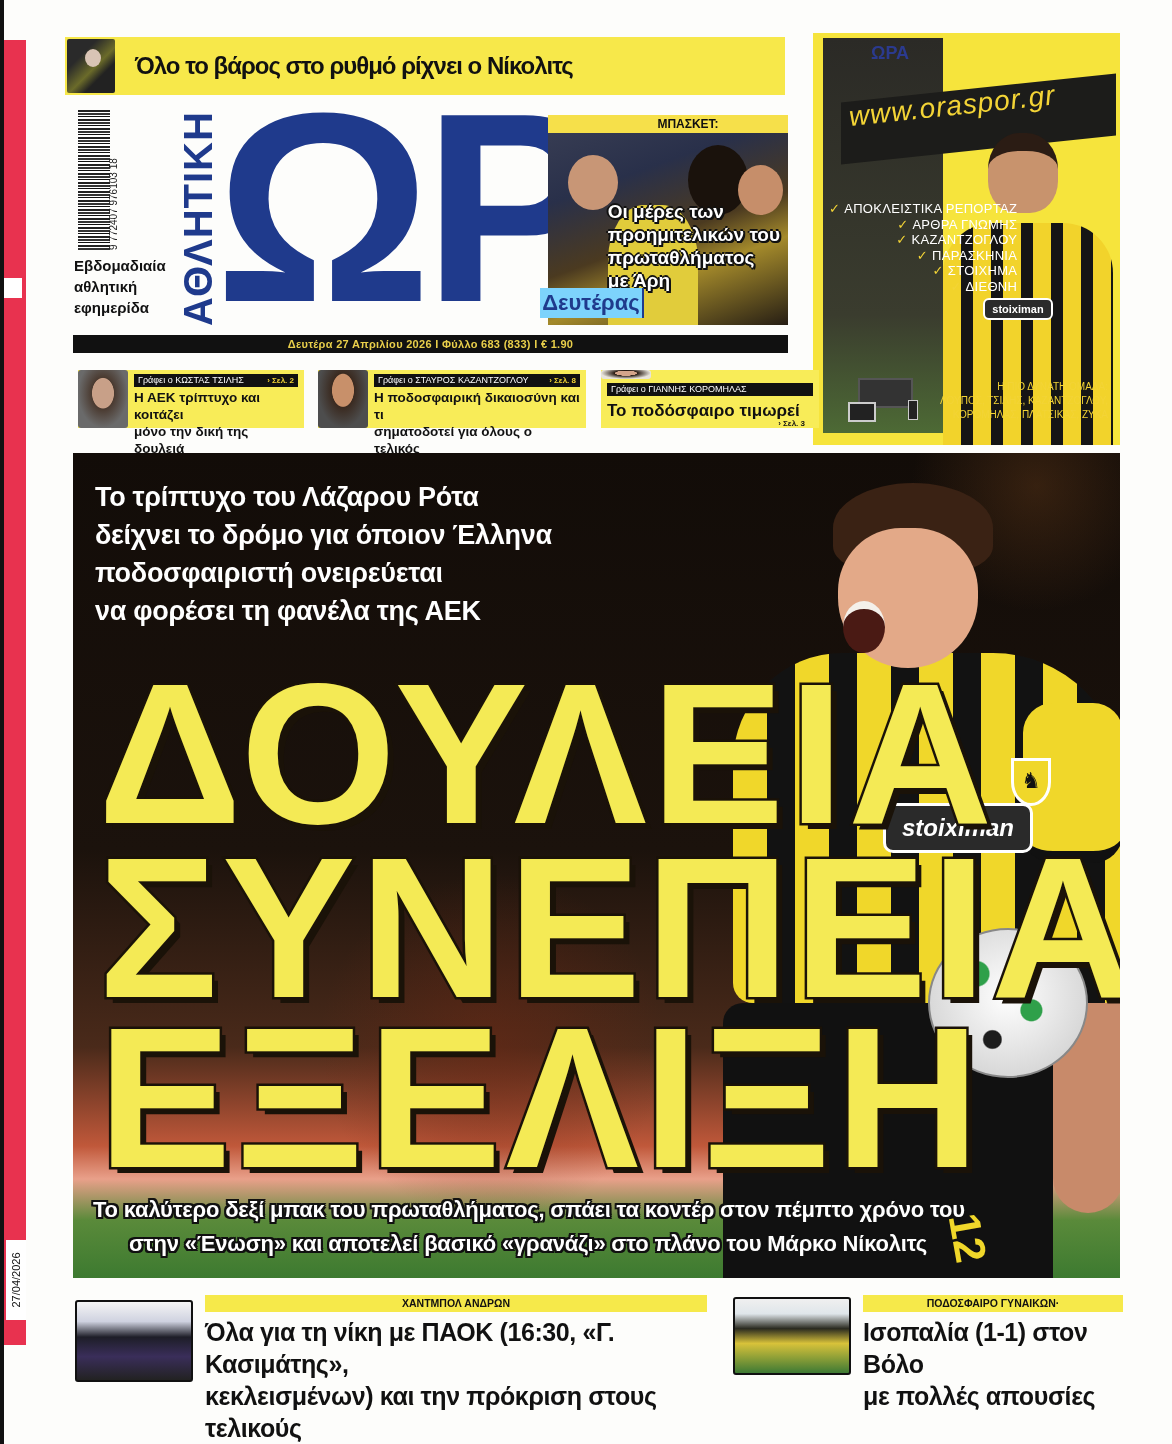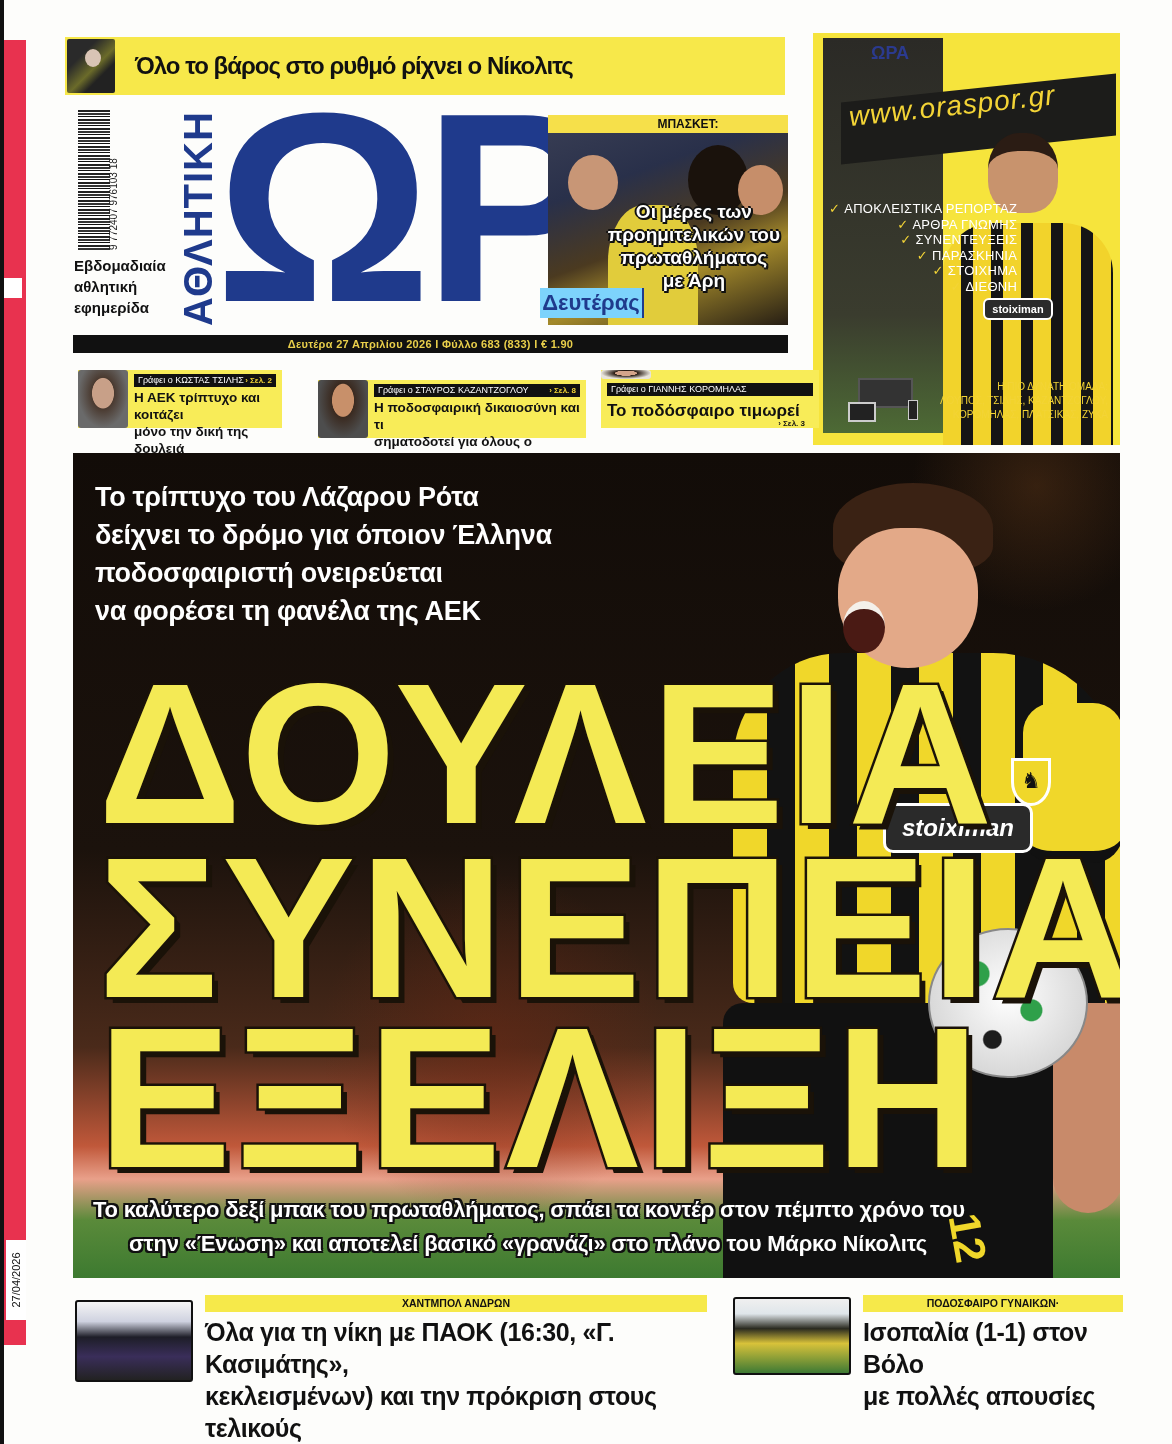--- a/index.html
+++ b/index.html
@@ -26,21 +26,21 @@
   .barcode-num { left: 108px; top: 115px; width: 12px; height: 135px; font-size: 10px; color: #222; writing-mode: vertical-rl; transform: rotate(180deg); }
   .weekly { left: 74px; top: 255px; width: 90px; font-size: 15px; line-height: 21px; color: #111; }
   .athlitiki { left: 180px; top: 110px; width: 36px; height: 216px; display: flex; align-items: center; justify-content: center; }
   .athlitiki span { transform: rotate(-90deg); font-size: 40px; font-weight: bold; color: #1f3a8c; white-space: nowrap; letter-spacing: 1px; }
   .logo { left: 215px; top: 93px; height: 230px; font-size: 270px; line-height: 230px; font-weight: bold; color: #1f3a8c; letter-spacing: -8px; }
   .deuteras { left: 540px; top: 288px; width: 104px; height: 30px; background: #7dd3fc; color: #1f3a8c; font-size: 22px; font-weight: bold; display: flex; align-items: center; justify-content: center; border-right: 2px solid #1f3a8c; }
 
   .basket { left: 548px; top: 115px; width: 240px; height: 210px; background: linear-gradient(160deg, #3a3f55 0%, #29304a 30%, #4b3a20 55%, #a48a2b 70%, #261e14 100%); overflow: hidden; }
   .basket .label { position: absolute; left: 0; top: 0; width: 100%; height: 18px; background: #f6e04a; font-size: 12px; font-weight: bold; text-align: center; line-height: 18px; color: #111; padding-left: 40px; }
   .basket .fig { position: absolute; border-radius: 50%; }
-  .basket .story { position: absolute; right: 8px; top: 85px; text-align: center; color: #fff; font-size: 19px; line-height: 23px; text-shadow: -2px 0 #111, 2px 0 #111, 0 -2px #111, 0 2px #111, 2px 2px #111; }
+  .basket .story { position: absolute; right: 8px; top: 85px; text-align: left; color: #fff; font-size: 19px; line-height: 23px; text-shadow: -2px 0 #111, 2px 0 #111, 0 -2px #111, 0 2px #111, 2px 2px #111; }
 
   .dateline { left: 73px; top: 335px; width: 715px; height: 18px; background: #111; color: #e9cf4b; font-size: 11px; font-weight: bold; text-align: center; line-height: 18px; letter-spacing: 0.3px; }
 
   
   .promo { left: 813px; top: 33px; width: 307px; height: 412px; background: #f6e43c; overflow: hidden; }
   .promo .darkpanel { position: absolute; left: 10px; top: 5px; width: 120px; height: 395px; background: linear-gradient(180deg, #2b2a26, #3a3c2e 70%, #4d6a35); }
   .promo .ora-mini { position: absolute; left: 58px; top: 10px; font-size: 18px; color: #2b3a8e; font-weight: bold; }
   .promo .urlbar { position: absolute; left: 28px; top: 55px; width: 275px; height: 62px; background: #1c1c1a; transform: skewY(-6deg); }
   .promo .url { position: absolute; left: 36px; top: 68px; color: #f3d436; font-size: 28px; font-style: italic; transform: rotate(-6deg); transform-origin: left; letter-spacing: 1px; }
   .promo .player { position: absolute; left: 130px; top: 100px; width: 170px; height: 320px; }
@@ -156,51 +156,51 @@
   <div class="urlbar"></div>
   <div class="url">www.oraspor.gr</div>
   <div class="player">
     <div class="body"></div>
     <div class="head"></div>
     <div class="sponsor">stoiximan</div>
   </div>
   <ul>
     <li><span class="chk">✓</span><span>ΑΠΟΚΛΕΙΣΤΙΚΑ ΡΕΠΟΡΤΑΖ</span></li>
     <li><span class="chk">✓</span><span>ΑΡΘΡΑ ΓΝΩΜΗΣ</span></li>
-    <li><span class="chk">✓</span><span>ΣΥΝΕΝΤΕΥΞΕΙΣ</span></li>
+    <li><span class="chk">✓</span><span>ΚΑΖΑΝΤΖΟΓΛΟΥ</span></li>
     <li><span class="chk">✓</span><span>ΠΑΡΑΣΚΗΝΙΑ</span></li>
     <li><span class="chk">✓</span><span>ΣΤΟΙΧΗΜΑ</span></li>
     <li><span class="chk">✓</span><span>ΔΙΕΘΝΗ</span></li>
   </ul>
   <div class="devices">
     <div class="mon"></div>
       <div class="lap"></div>
       <div class="ph"></div>
   </div>
   <div class="team">
     <div>Η ΠΙΟ ΔΥΝΑΤΗ ΟΜΑΔΑ:</div>
     <div>ΛΟΥΠΟΣ, ΤΣΙΛΗΣ, ΚΑΖΑΝΤΖΟΓΛΟΥ,</div>
     <div>ΚΟΡΟΜΗΛΑΣ, ΠΛΑΤΣΙΚΑΣ, ΖΥΚΑ</div>
   </div>
 </div>
 
-<div class="abs col" style="left:78px;width:204px;">
+<div class="abs col" style="left:78px;width:226px;">
   <div class="face"></div>
   <div class="cbody">
     <div class="byline">
         <span>Γράφει ο ΚΩΣΤΑΣ ΤΣΙΛΗΣ</span>
         <span class="pg">› Σελ. 2</span>
       </div>
     <div class="title cond">
         <div>Η ΑΕΚ τρίπτυχο και κοιτάζει</div>
         <div>μόνο την δική της δουλειά</div>
       </div>
   </div>
 </div>
-<div class="abs col" style="left:318px;width:268px;margin-top:10px;">
+<div class="abs col" style="left:318px;width:268px;">
   <div class="face" style="background:radial-gradient(ellipse at 50% 35%, #c8906a 30%, #3a2a20 32%, #4d4d4d 70%);"></div>
   <div class="cbody">
     <div class="byline">
         <span>Γράφει ο ΣΤΑΥΡΟΣ ΚΑΖΑΝΤΖΟΓΛΟΥ</span>
         <span class="pg">› Σελ. 8</span>
       </div>
     <div class="title cond">
         <div>Η ποδοσφαιρική δικαιοσύνη και τι</div>
         <div>σηματοδοτεί για όλους ο τελικός</div>
       </div>

